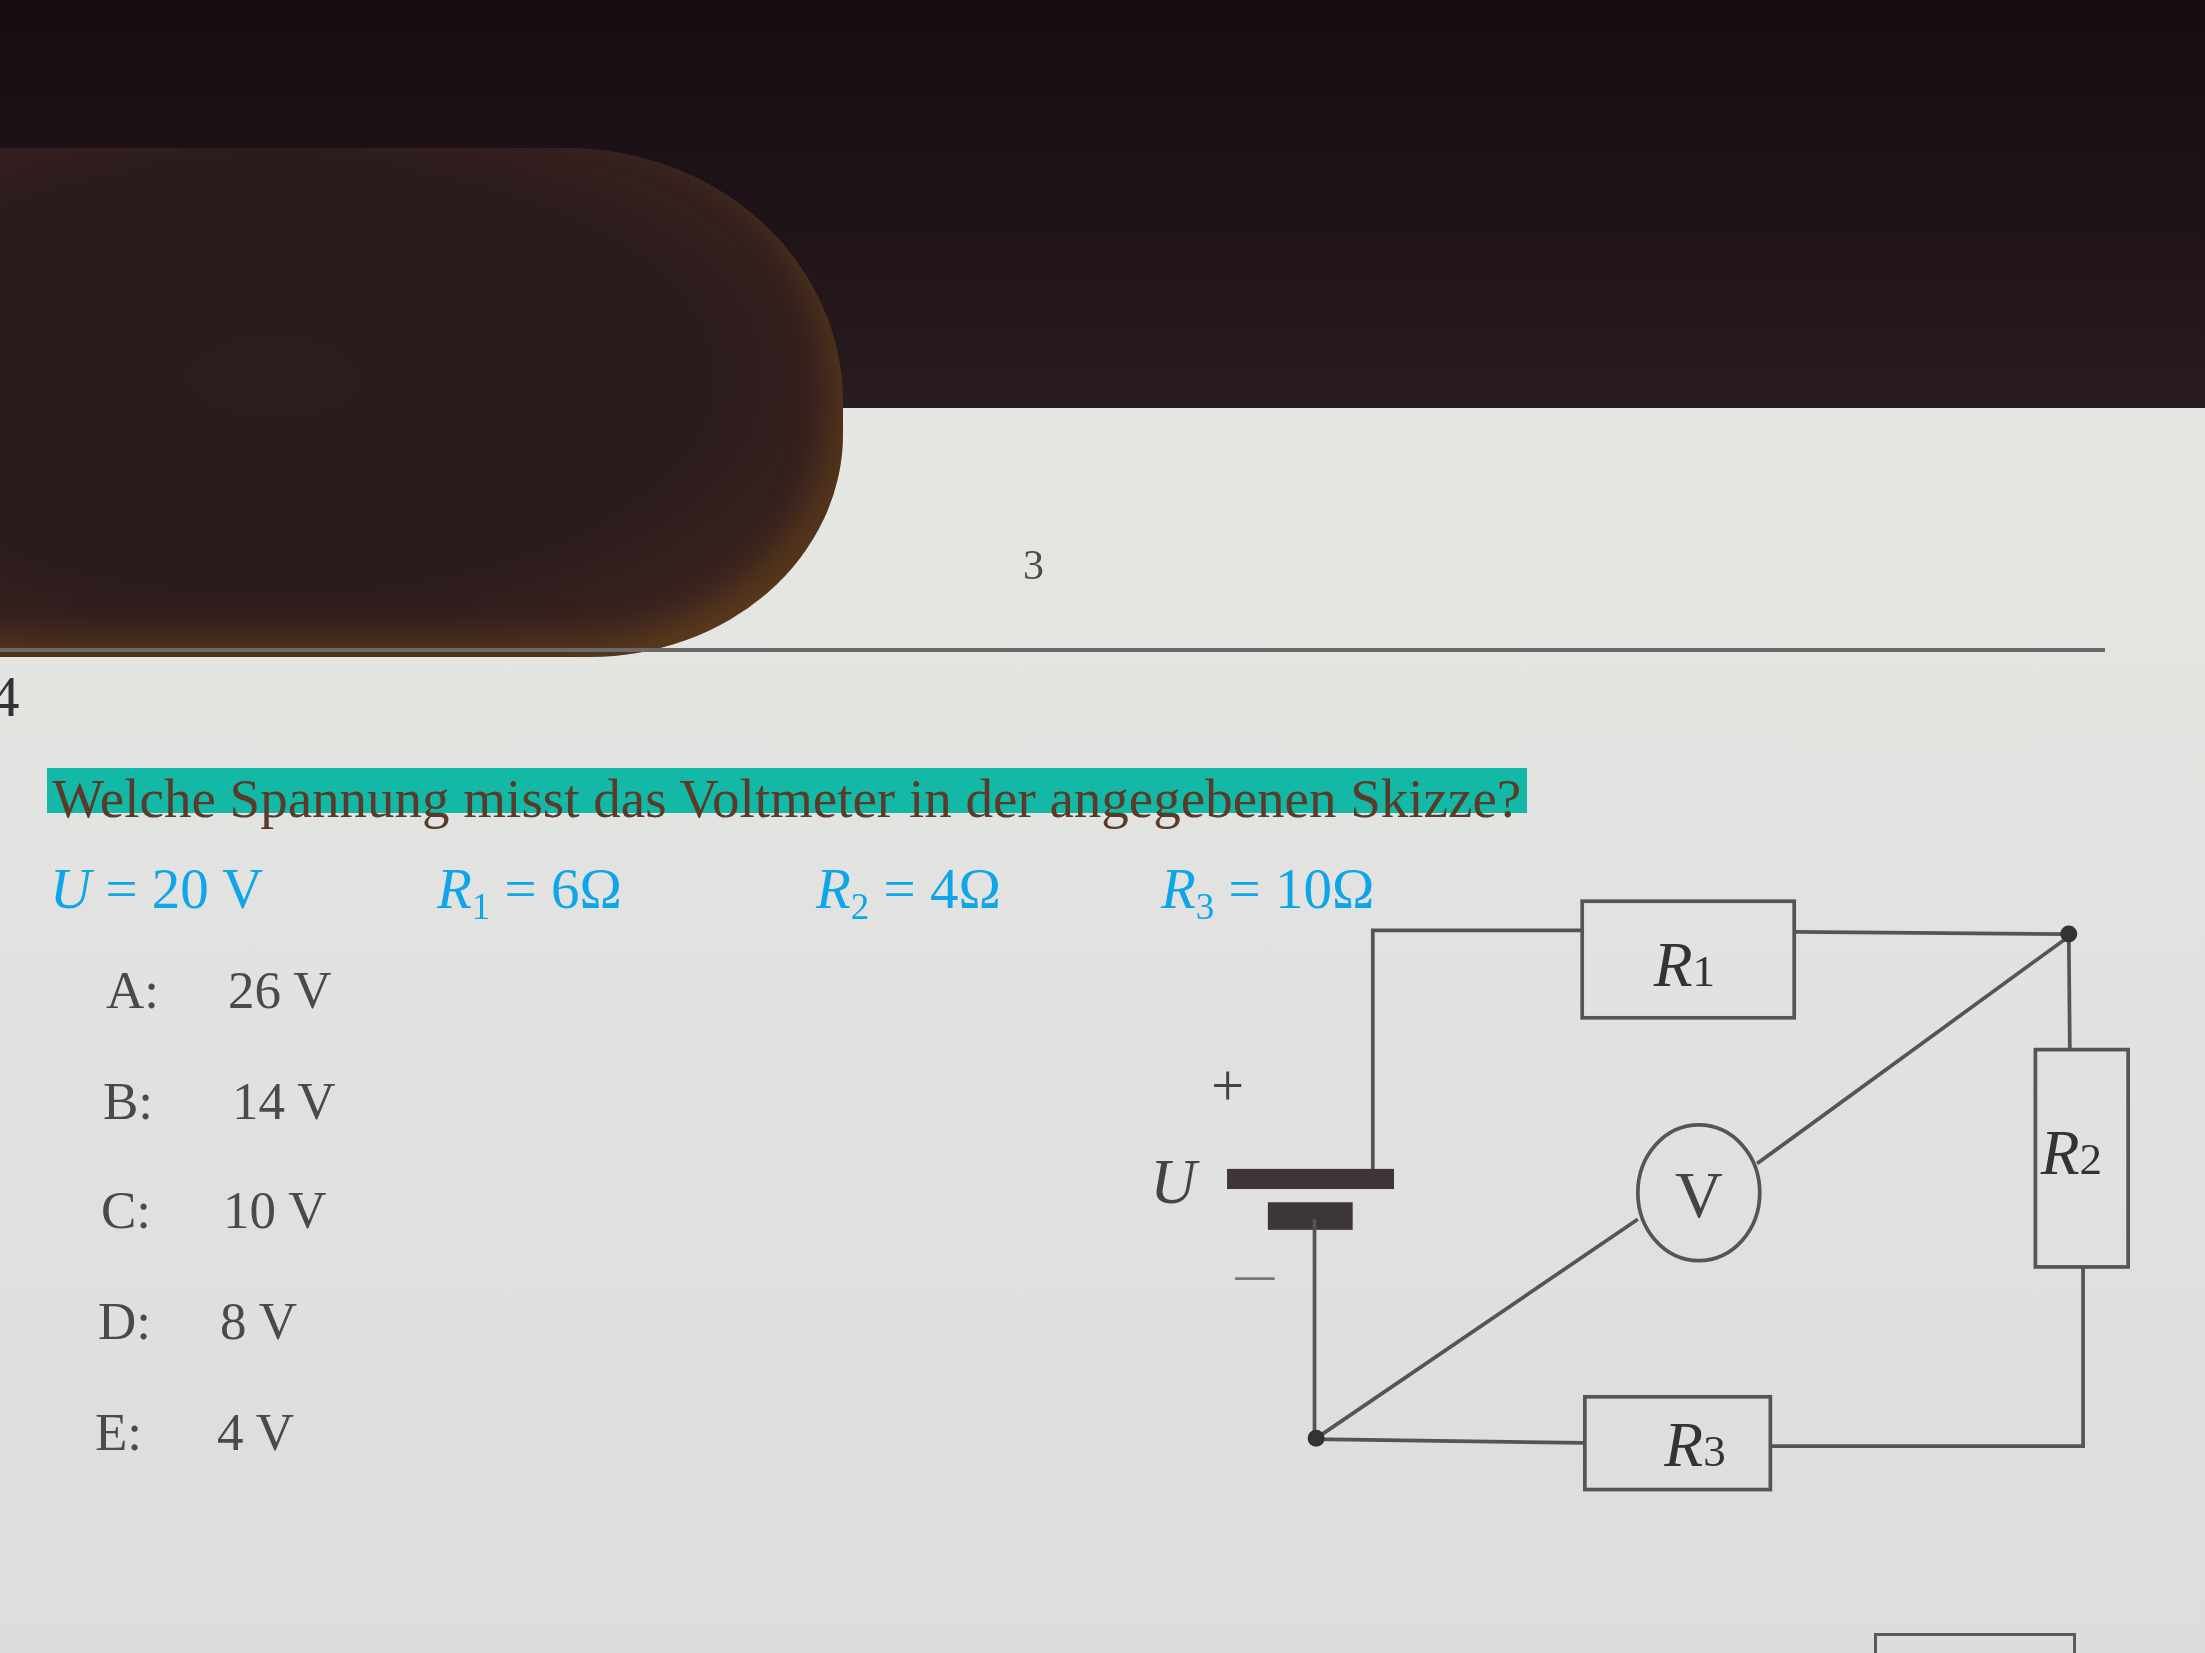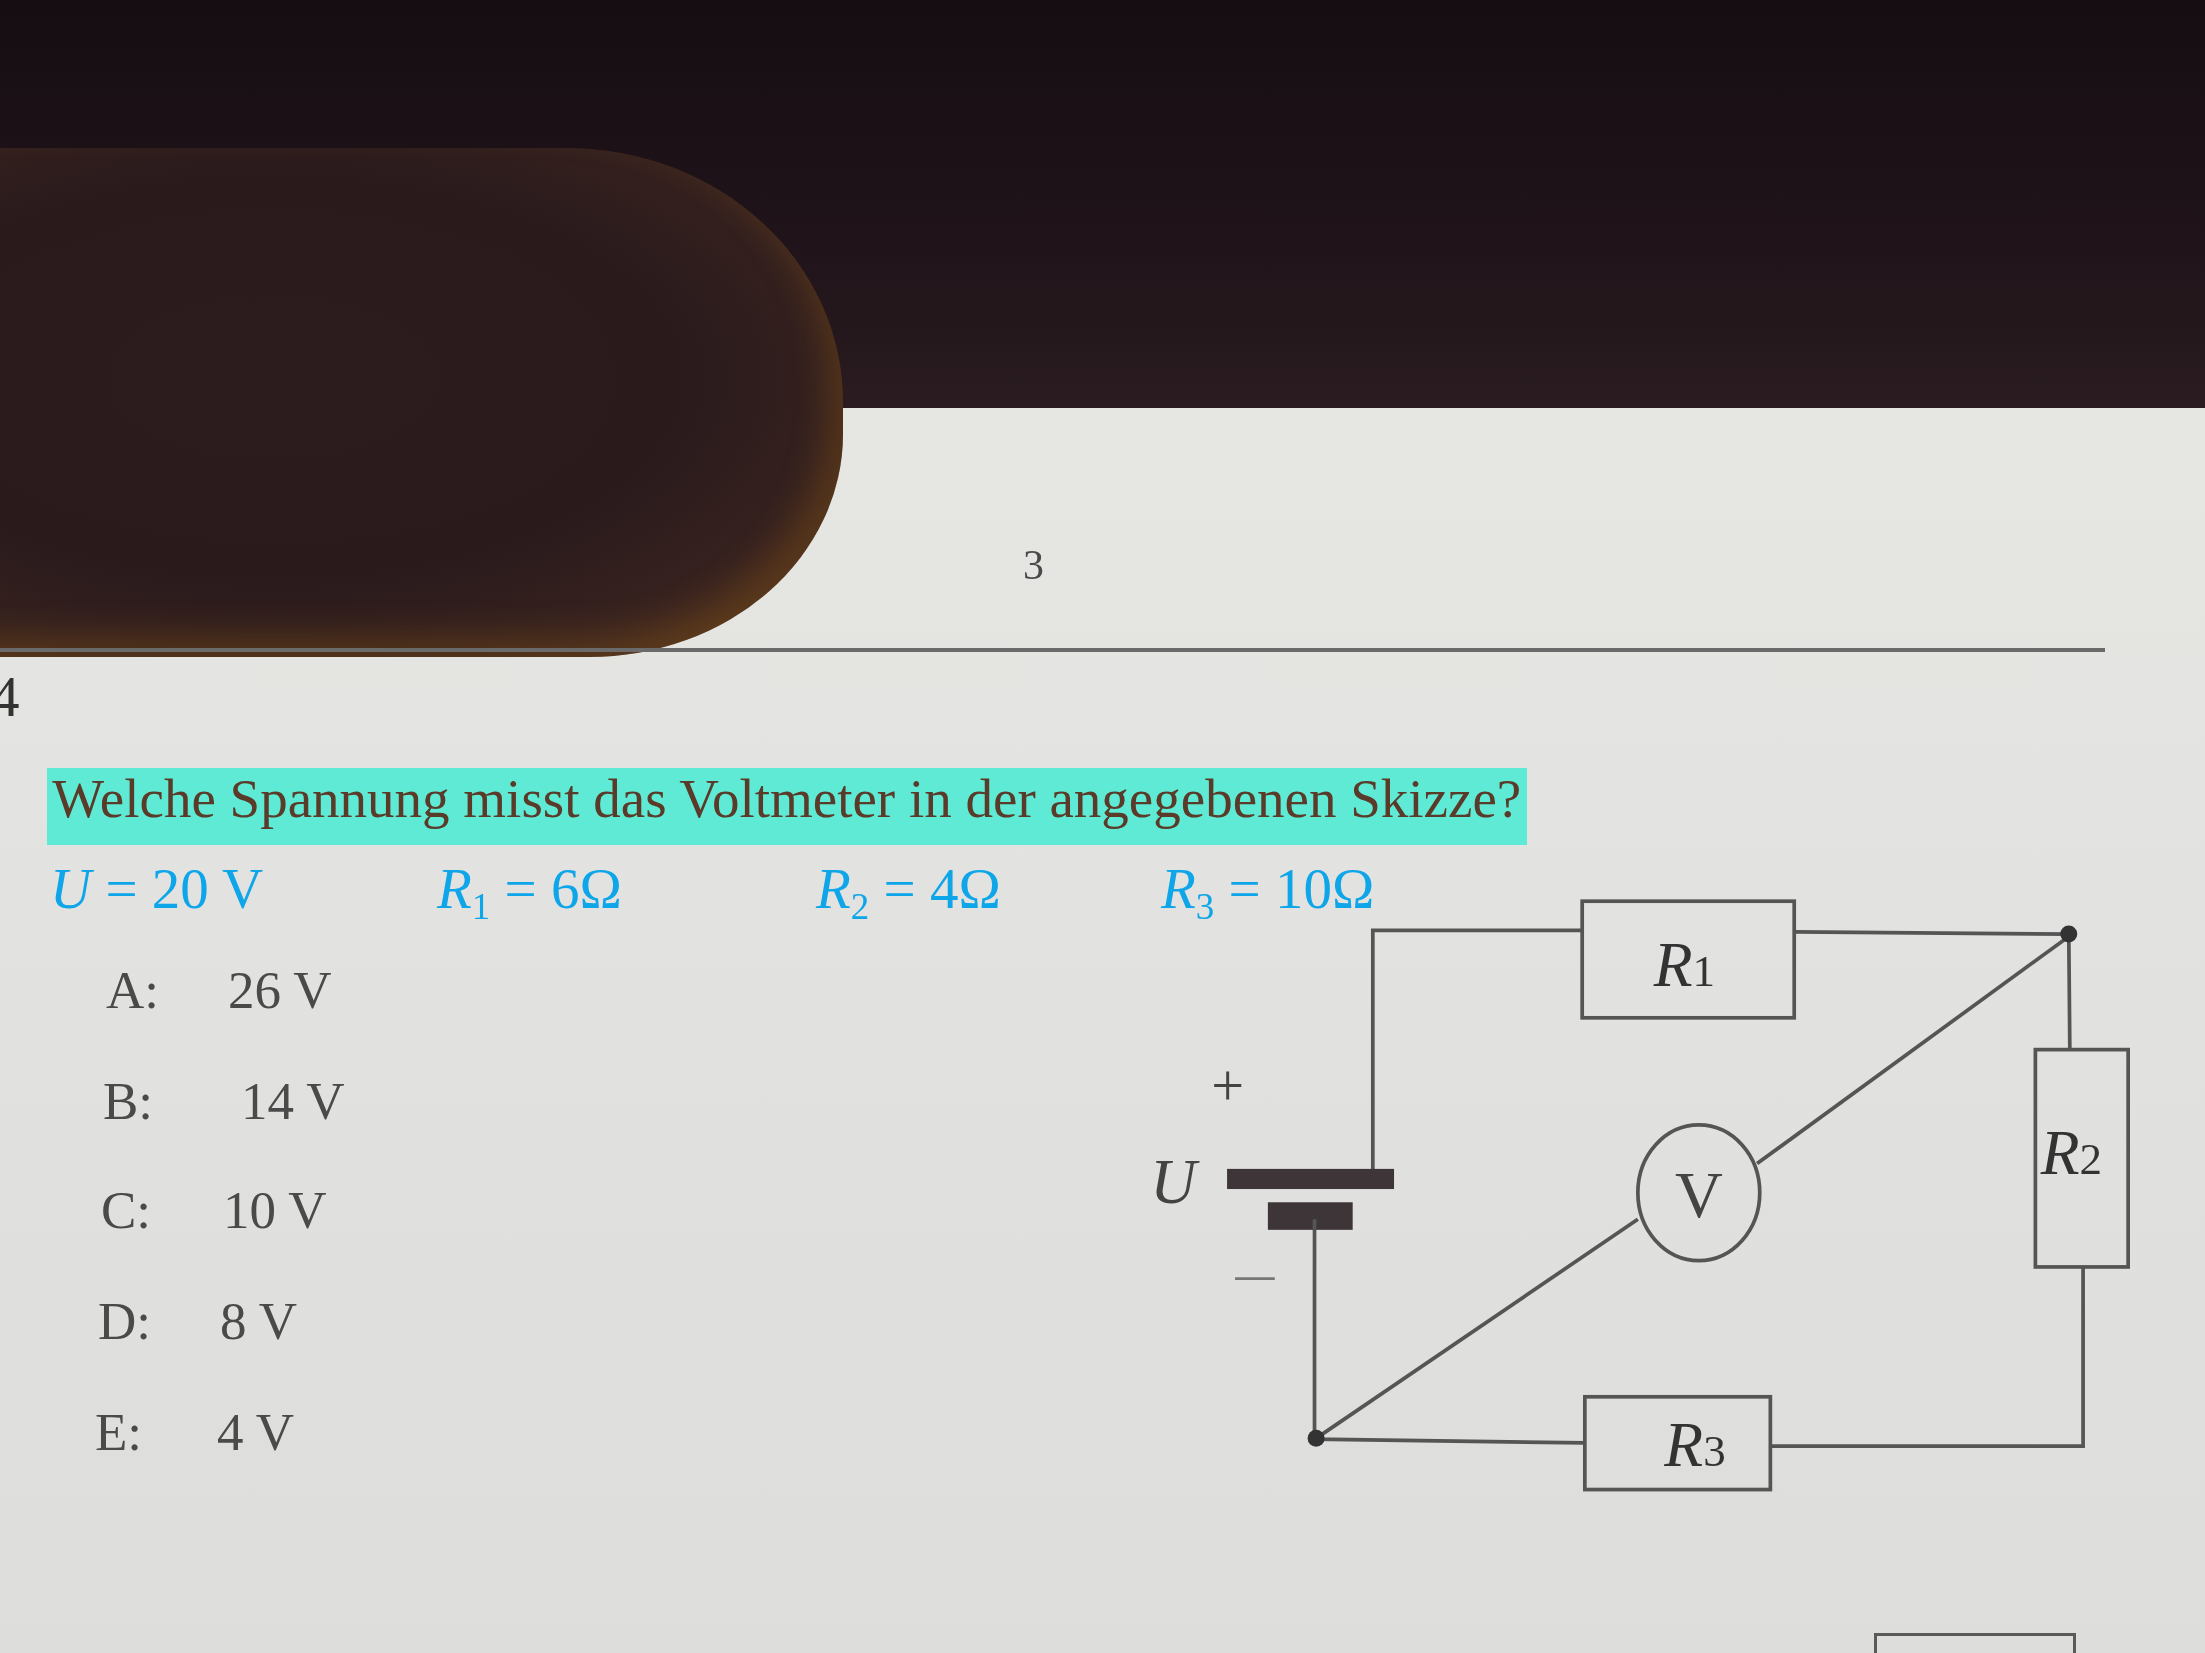--- a/index.html
+++ b/index.html
@@ -48,23 +48,23 @@
     }
     .task-number {
       position: absolute;
       left: -9.5px; top: 663px;
       font-size: 58px;
       color: #333;
     }
     .question {
       position: absolute;
       left: 47px; top: 768px;
-      height: 77px;
+      height: 45px;
       padding: 0 5.3px;
-      background: #5eead4;
+      background: #14b8a6;
       font-size: 55px;
       line-height: 61px;
       color: #5a3a28;
       white-space: nowrap;
     }
     .givens {
       position: absolute;
       top: 856px;
       font-size: 57px;
       color: #0ea5e9;
@@ -126,21 +126,21 @@
   <span>=</span>
   <span>10Ω</span>
 </div>
 
 <div class="option" style="left:106px; top:960px;">
   <span class="letter">A:</span>
   <span class="value" style="left:122px;">26 V</span>
 </div>
 <div class="option" style="left:103px; top:1071px;">
   <span class="letter">B:</span>
-  <span class="value" style="left:138px;">14 V</span>
+  <span class="value" style="left:129px;">14 V</span>
 </div>
 <div class="option" style="left:101px; top:1180px;">
   <span class="letter">C:</span>
   <span class="value" style="left:122px;">10 V</span>
 </div>
 <div class="option" style="left:98px; top:1291px;">
   <span class="letter">D:</span>
   <span class="value" style="left:122px;">8 V</span>
 </div>
 <div class="option" style="left:95px; top:1402px;">

